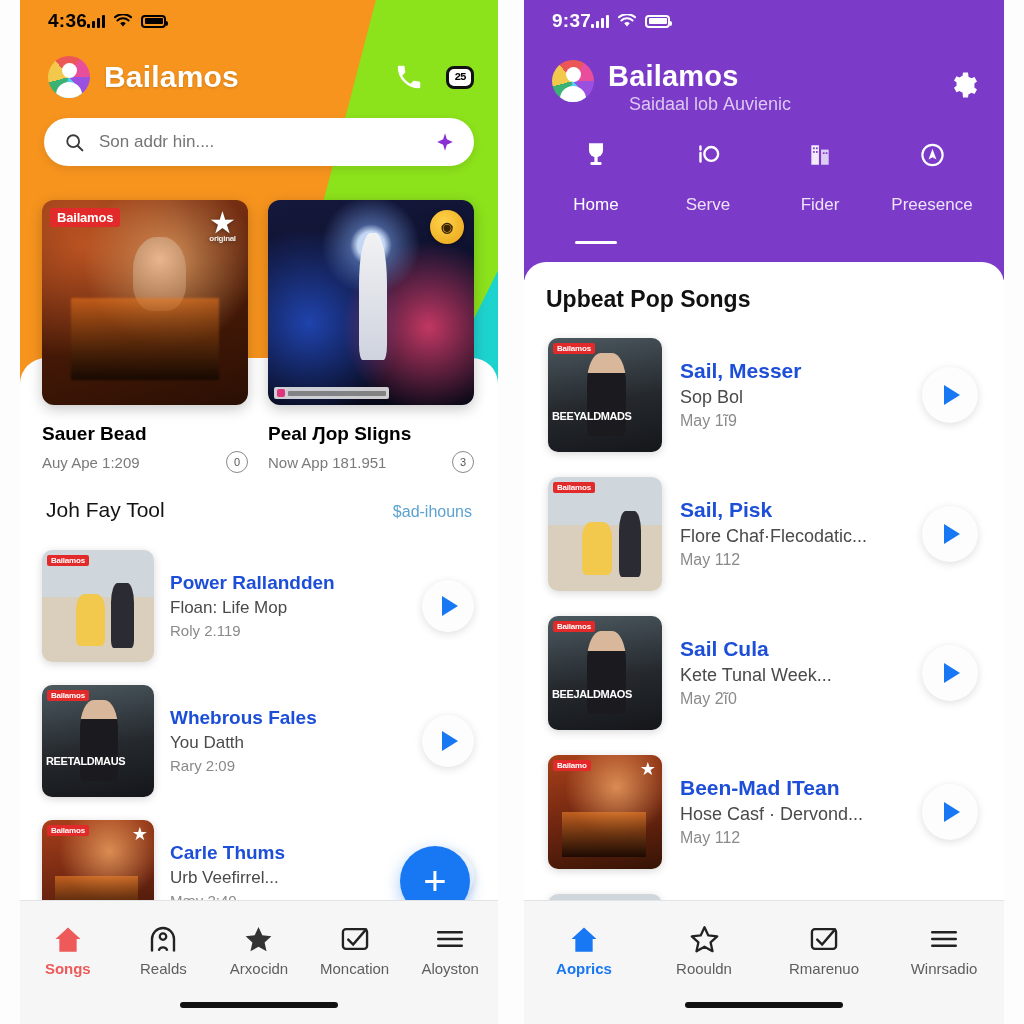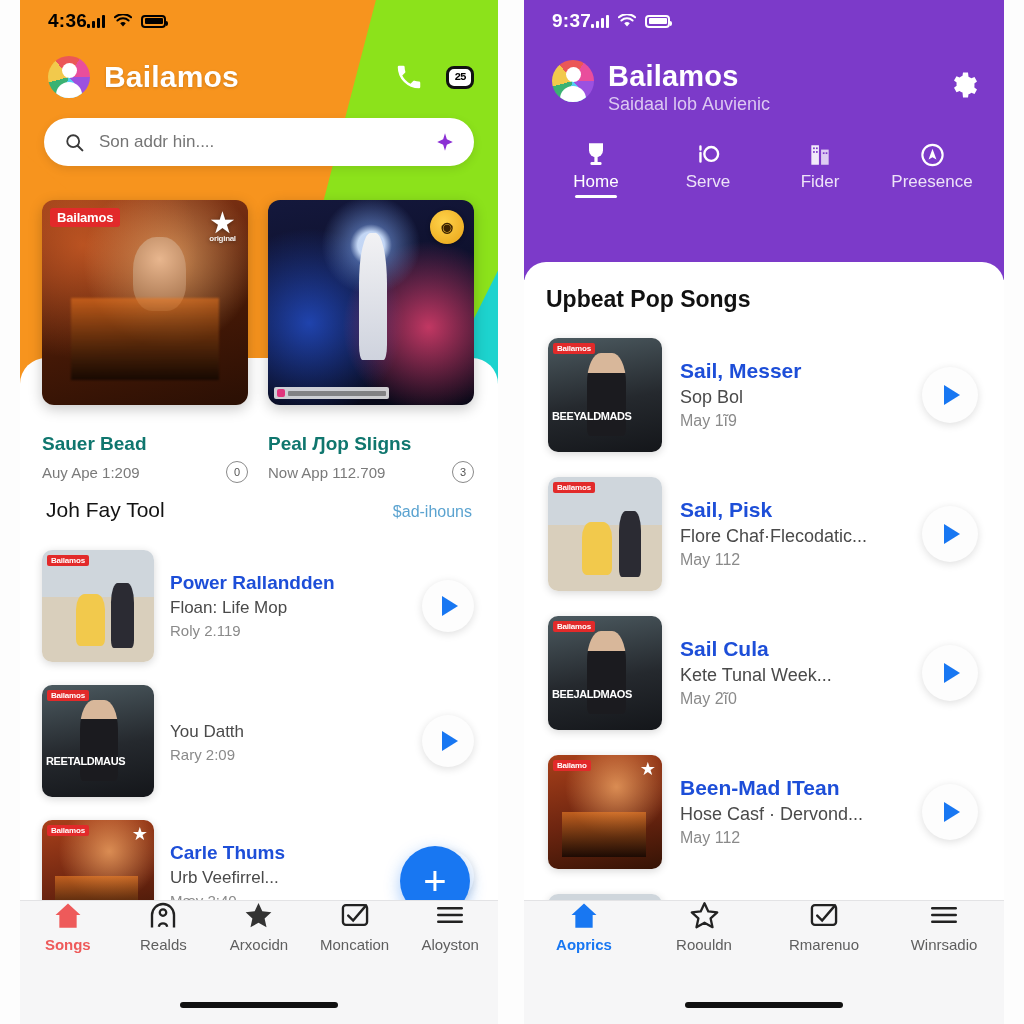--- a/index.html
+++ b/index.html
@@ -223,21 +223,21 @@
   .circ-badge .g { font-size: 14px; line-height: 1; }
   .botbar {
     position:absolute; left:6px; bottom:6px; height:12px; width:56%;
     background: rgba(240,240,240,.85); border-radius:2px;
     display:flex; align-items:center; gap:3px; padding:0 3px;
   }
   .botbar em { display:block; width:8px; height:8px; border-radius:2px; background:#e0357d; }
   .botbar span { flex:1; height:5px; background: #444; border-radius:1px; opacity:.55; }
 
   .card-title {
-    margin-top: 28px; font-size: 19px; font-weight: bold; color: #0f766e;
+    margin-top: 18px; font-size: 19px; font-weight: bold; color: #000000;
     white-space: nowrap;
   }
   .card-meta-row { display: flex; align-items: center; margin-top: 6px; }
   .card-meta { font-size: 15px; color: #7a7a7a; white-space: nowrap; }
   .mini-ring {
     margin-left: auto; width: 22px; height: 22px; border-radius: 50%;
     border: 1.6px solid #8a8a8a; color:#555; font-size: 11px;
     display:flex; align-items:center; justify-content:center;
   }
 
@@ -323,47 +323,47 @@
     display: flex; align-items: center; justify-content: center;
     font-size: 40px; font-weight: 300; line-height: 1;
     box-shadow: 0 5px 16px rgba(24,119,242,.38);
   }
 
   
   .tabbar {
     position: absolute; z-index: 35; left: 0; right: 0; bottom: 0;
     height: 124px; background: #F6F6F7;
     border-top: 1px solid #e3e3e5;
-    display: flex; align-items: flex-start; padding-top: 0;
+    display: flex; align-items: flex-start; padding-top: 24px;
   }
   .tab {
     flex: 1; display: flex; flex-direction: column; align-items: center; gap: 7px;
   }
   .tab .lbl { font-size: 15px; color: #5e5e5e; }
   .tab.active .lbl { font-weight: bold; }
   .home-ind {
     position: absolute; left: 50%; bottom: 16px; transform: translateX(-50%);
     width: 158px; height: 6px; border-radius: 3px; background: #111;
   }
 
   
   #phone-right .purple-head {
     position: absolute; top: 0; left: 0; right: 0; height: 280px;
     background: #7C3AC9; z-index: 1;
   }
   #phone-right .head-content { position: relative; z-index: 30; }
   .app-row-2 { display: flex; align-items: flex-start; padding: 18px 26px 0 28px; }
   .app-name-2 { font-size: 29px; font-weight: bold; color: #fff; letter-spacing: .2px; }
-  .app-tag { font-size: 18px; color: #DCC8F2; margin-top: 1px; }
+  .app-tag { font-size: 18px; color: #DCC8F2; margin-top: 1px; margin-left: 21px; }
   .gear { margin-left: auto; color: #fff; margin-top: 10px; }
 
   .tabstrip {
     display: flex; padding: 26px 16px 0 16px;
   }
-  .ttab { flex: 1; display: flex; flex-direction: column; align-items: center; gap: 3px; color: #fff; }
+  .ttab { flex: 1; display: flex; flex-direction: column; align-items: center; gap: 26px; color: #fff; }
   .ttab .tl { font-size: 17px; color: #EDE2F8; }
   .ttab.on .tl { color: #fff; }
   .ttab .uline { width: 42px; height: 3px; border-radius: 2px; background: #fff; }
 
   #phone-right .sheet2 {
     position: absolute; left: 0; right: 0; top: 262px; bottom: 0;
     background: #fff; border-radius: 22px 22px 0 0; z-index: 20;
     overflow: hidden;
   }
   .sheet2-title {
@@ -476,21 +476,21 @@
             <div class="circ-badge">
               <span class="g">◉</span>
             </div>
             <div class="botbar">
                 <em></em>
                 <span></span>
               </div>
           </div>
           <div class="card-title">Peal Ԓop Sligns</div>
           <div class="card-meta-row">
-            <div class="card-meta">Now App 112.709</div>
+            <div class="card-meta">Now App 181.951</div>
             <div class="mini-ring">3</div>
           </div>
         </div>
       </div>
 
       <div class="sec-head">
         <div class="sec-title">Joh Fay Tool</div>
         <div class="sec-link">$ad-ihouns</div>
       </div>
 
@@ -508,20 +508,21 @@
               <span class="tri"></span>
             </div>
         </div>
 
         <div class="song">
           <div class="cover cv-dark">
             <span class="tag">Bailamos</span>
             <span class="lbl">REETALDMAUS</span>
           </div>
           <div class="song-info">
+            <div class="song-title">Whebrous Fales</div>
             <div class="song-sub">You Datth</div>
             <div class="song-date">Rary 2:09</div>
           </div>
           <div class="playbtn">
               <span class="tri"></span>
             </div>
         </div>
 
         <div class="song">
           <div class="cover cv-warm">

